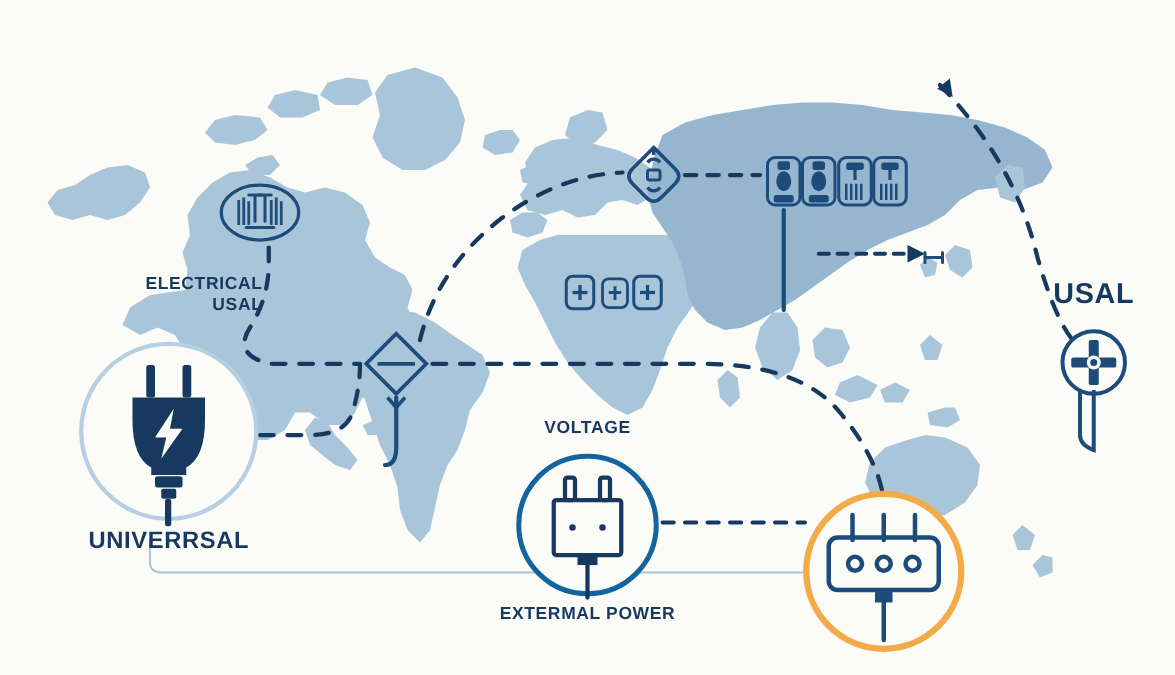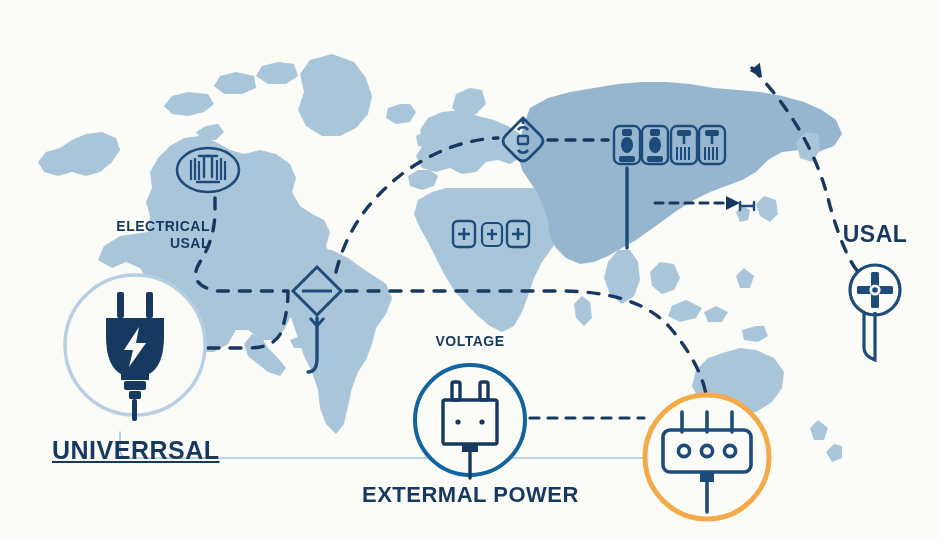--- a/index.html
+++ b/index.html
@@ -15,23 +15,23 @@
   .lbl{
     position:absolute;
     font-weight:bold;
     letter-spacing:.5px;
     color:#17385f;
     white-space:nowrap;
     line-height:1.18;
     text-align:center;
   }
   #lbl-electrical{left:60px;top:218px;width:150px;font-size:14px;text-align:right;}
-  #lbl-universal{left:52px;top:436px;width:166px;font-size:25px;text-decoration:underline;}
+  #lbl-universal{left:52px;top:422px;width:166px;font-size:19px;}
   #lbl-voltage{left:400px;top:333px;width:140px;font-size:14px;}
-  #lbl-external{left:362px;top:482px;width:216px;font-size:22px;}
+  #lbl-external{left:362px;top:482px;width:216px;font-size:14px;}
   #lbl-usal{left:836px;top:221px;width:78px;font-size:23px;}
 </style>
 </head>
 <body>
 
 <div id="stage">
 
   <svg class="layer" viewBox="0 0 940 540">
     <defs>
       <clipPath id="stageclip">

